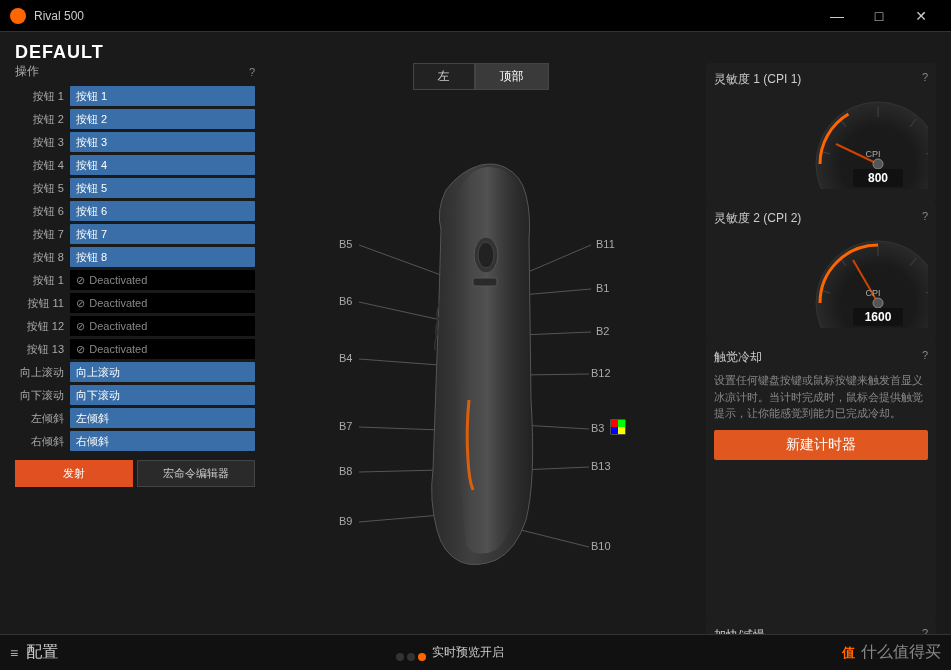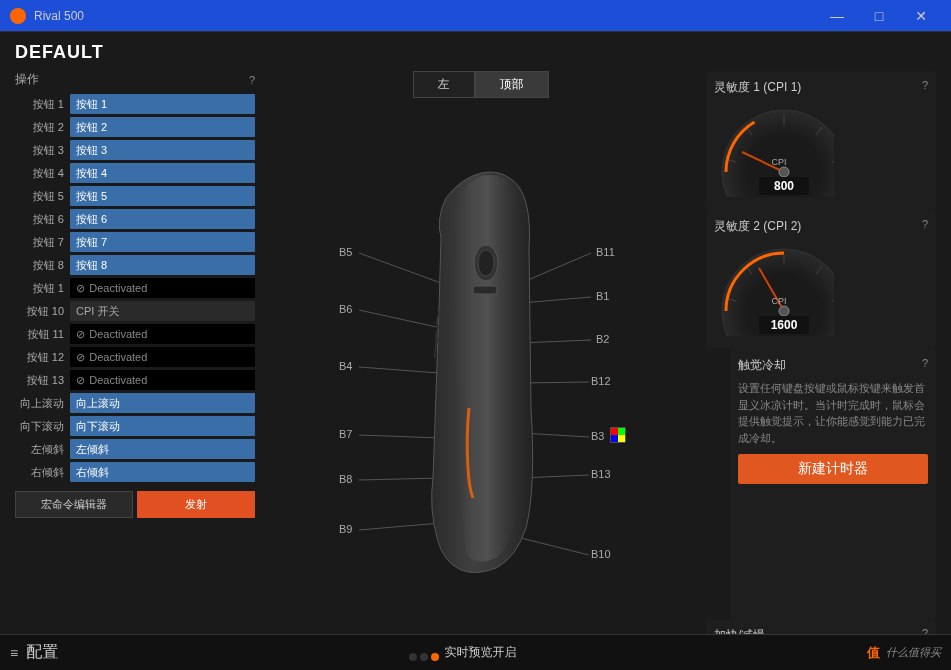--- a/index.html
+++ b/index.html
@@ -10,21 +10,21 @@
       font-family: 'Microsoft YaHei', Arial, sans-serif;
       font-size: 12px;
       color: #ccc;
       overflow: hidden;
       position: relative;
     }
 
     
     .titlebar {
       height: 32px;
-      background: #1d4ed8;
+      background: #000000;
       display: flex;
       align-items: center;
       padding: 8px 10px;
       border-bottom: 1px solid #333;
     }
     .titlebar-icon {
       width: 16px;
       height: 16px;
       background: #ff6600;
       border-radius: 50%;
@@ -58,21 +58,20 @@
       display: flex;
       flex-direction: column;
       height: calc(670px - 32px);
       padding: 10px 15px 0 15px;
     }
 
     .page-title {
       font-size: 18px;
       font-weight: bold;
       color: #fff;
-      margin-bottom: 8px;
       letter-spacing: 1px;
     }
 
     .content-area {
       display: flex;
       flex: 1;
       gap: 10px;
     }
 
     
@@ -215,34 +214,33 @@
       display: flex;
       justify-content: space-between;
       margin-bottom: 6px;
     }
     .cpi-title {
       font-size: 12px;
       color: #ccc;
     }
     .cpi-gauge-container {
       display: flex;
-      justify-content: flex-start;
+      justify-content: flex-end;
       align-items: center;
       position: relative;
       height: 100px;
       text-decoration: underline;
     }
 
     
     .tactile-section {
       background: #1e1e1e;
       border-radius: 3px;
       padding: 8px;
       flex: 1;
-      margin-left: 24px;
     }
     .tactile-header {
       display: flex;
       justify-content: space-between;
       margin-bottom: 6px;
     }
     .tactile-title { color: #ccc; font-size: 12px; }
     .tactile-desc {
       font-size: 11px;
       color: #888;
@@ -325,22 +323,21 @@
       align-items: center;
       gap: 6px;
     }
     .bottom-logo {
       color: #ff6600;
       font-weight: bold;
       font-size: 13px;
     }
     .bottom-site {
       color: #888;
-      font-size: 11px;
-      font-style: italic;
+      font-size: 16px;
     }
 
     
     .gauge-svg {
       width: 120px;
       height: 90px;
     }
   </style>
 </head>
 <body>
@@ -397,24 +394,20 @@
           </div>
           <div class="button-row">
             <span class="button-label">按钮 8</span>
             <span class="button-value">按钮 8</span>
           </div>
           <div class="button-row">
             <span class="button-label">按钮 1</span>
             <span class="button-value deactivated">Deactivated</span>
           </div>
           <div class="button-row">
-            <span class="button-label">按钮 10</span>
-            <span class="button-value cpi-switch">CPI 开关</span>
-          </div>
-          <div class="button-row">
             <span class="button-label">按钮 11</span>
             <span class="button-value deactivated">Deactivated</span>
           </div>
           <div class="button-row">
             <span class="button-label">按钮 12</span>
             <span class="button-value deactivated">Deactivated</span>
           </div>
           <div class="button-row">
             <span class="button-label">按钮 13</span>
             <span class="button-value deactivated">Deactivated</span>
@@ -431,22 +424,22 @@
             <span class="button-label">左倾斜</span>
             <span class="button-value">左倾斜</span>
           </div>
           <div class="button-row">
             <span class="button-label">右倾斜</span>
             <span class="button-value">右倾斜</span>
           </div>
         </div>
 
       <div class="macro-btns">
+        <button class="macro-btn fire-btn">发射</button>
         <button class="macro-btn">宏命令编辑器</button>
-        <button class="macro-btn fire-btn">发射</button>
       </div>
     </div>
 
     <div class="center-panel">
       <div class="view-tabs">
         <button class="view-tab">左</button>
         <button class="view-tab active">顶部</button>
       </div>
 
       <div class="mouse-diagram">

